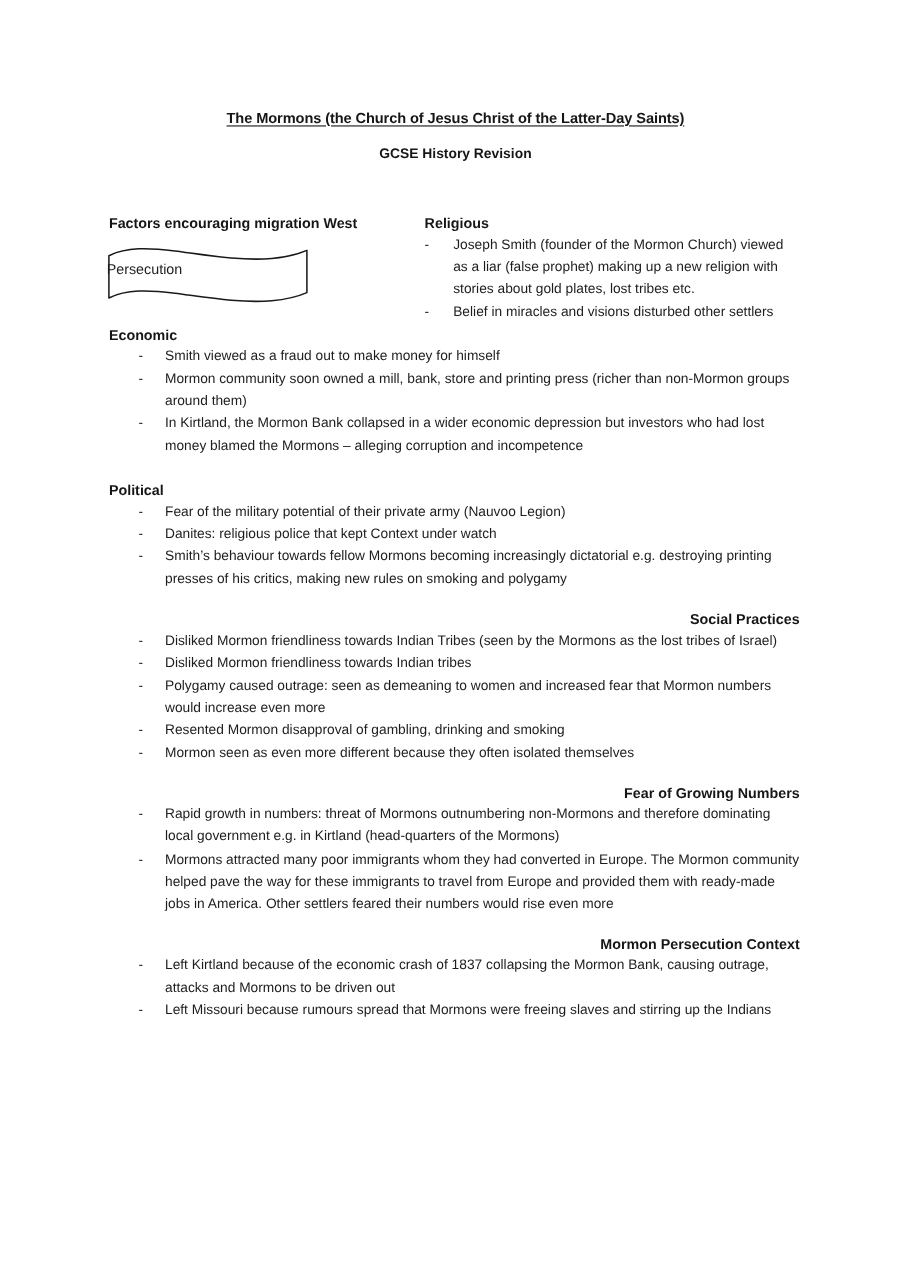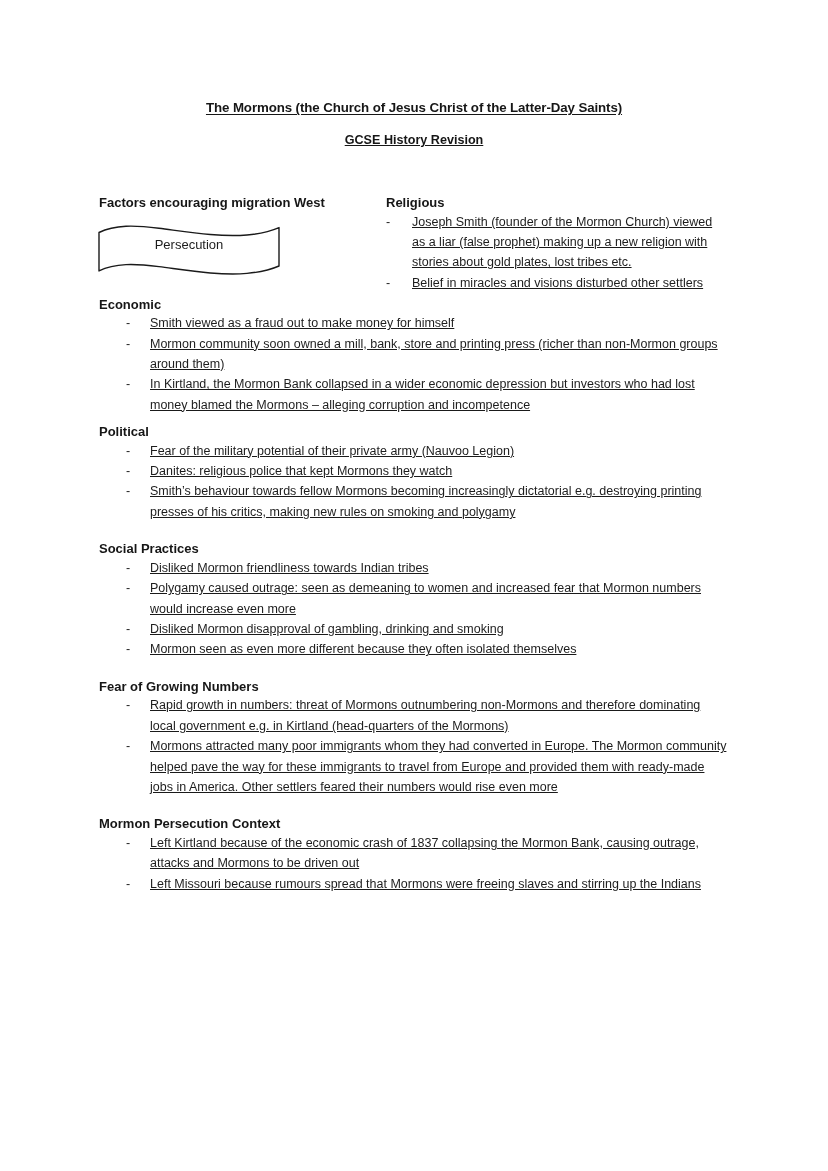--- a/index.html
+++ b/index.html
@@ -35,21 +35,20 @@
   }
   .doc-subtitle {
     position: absolute;
     left: 0;
     top: 133px;
     width: 828px;
     text-align: center;
     font-size: 12.6px;
     font-weight: bold;
     color: #161616;
-    text-decoration: underline;
   }
 
   
   .col-left {
     position: absolute;
     left: 99px;
     top: 194px;
     width: 628px;
   }
   .col-right {
@@ -65,21 +64,20 @@
     color: #161616;
     margin: 0;
     line-height: 1.35;
   }
 
   
   ul.bullets {
     list-style: none;
     margin: 0;
     padding: 0;
-    text-decoration: underline;
   }
   ul.bullets > li {
     position: relative;
     padding-left: 51px;
     font-size: 12.5px;
     line-height: 20.4px;
     color: #1d1d1d;
     margin: 0;
   }
   ul.bullets > li::before {
@@ -91,42 +89,41 @@
   }
   
   ul.bullets.narrow > li {
     padding-left: 26px;
   }
   ul.bullets.narrow > li::before {
     left: 0;
   }
 
   .gap-before { margin-top: 14px; }
-  .gap-heading { margin-top: 8px; }
-  .gap-heading-sm { margin-top: 18px; }
+  .gap-heading { margin-top: 22px; }
+  .gap-heading-sm { margin-top: 18px; text-align: right; }
 
   
   .wave-shape {
     position: absolute;
     left: 97px;
     top: 220px;
     width: 184px;
     height: 56px;
   }
   .wave-shape svg {
     display: block;
     width: 184px;
     height: 56px;
   }
   .wave-label {
     position: absolute;
     left: 97px;
     top: 236px;
     width: 184px;
-    text-align: center;
     font-size: 13px;
     color: #1d1d1d;
     line-height: 18px;
   }
 </style>
 </head>
 <body>
 
 <div class="page">
 
@@ -142,29 +139,30 @@
     <div class="heading">Economic</div>
     <ul class="bullets gap-before">
       <li>Smith viewed as a fraud out to make money for himself</li>
       <li>Mormon community soon owned a mill, bank, store and printing press (richer than non-Mormon groups around them)</li>
       <li>In Kirtland, the Mormon Bank collapsed in a wider economic depression but investors who had lost money blamed the Mormons – alleging corruption and incompetence</li>
     </ul>
 
     <div class="heading gap-heading">Political</div>
     <ul class="bullets gap-before">
       <li>Fear of the military potential of their private army (Nauvoo Legion)</li>
-      <li>Danites: religious police that kept Mormons they watch</li>
+      <li>Danites: religious police that kept Context under watch</li>
       <li>Smith’s behaviour towards fellow Mormons becoming increasingly dictatorial e.g. destroying printing presses of his critics, making new rules on smoking and polygamy</li>
     </ul>
 
     <div class="heading gap-heading-sm">Social Practices</div>
     <ul class="bullets gap-before">
+      <li>Disliked Mormon friendliness towards Indian Tribes (seen by the Mormons as the lost tribes of Israel)</li>
       <li>Disliked Mormon friendliness towards Indian tribes</li>
       <li>Polygamy caused outrage: seen as demeaning to women and increased fear that Mormon numbers would increase even more</li>
-      <li>Disliked Mormon disapproval of gambling, drinking and smoking</li>
+      <li>Resented Mormon disapproval of gambling, drinking and smoking</li>
       <li>Mormon seen as even more different because they often isolated themselves</li>
     </ul>
 
     <div class="heading gap-heading-sm">Fear of Growing Numbers</div>
     <ul class="bullets gap-before">
       <li>Rapid growth in numbers: threat of Mormons outnumbering non-Mormons and therefore dominating local government e.g. in Kirtland (head-quarters of the Mormons)</li>
       <li>Mormons attracted many poor immigrants whom they had converted in Europe. The Mormon community helped pave the way for these immigrants to travel from Europe and provided them with ready-made jobs in America. Other settlers feared their numbers would rise even more</li>
     </ul>
 
     <div class="heading gap-heading-sm">Mormon Persecution Context</div>

